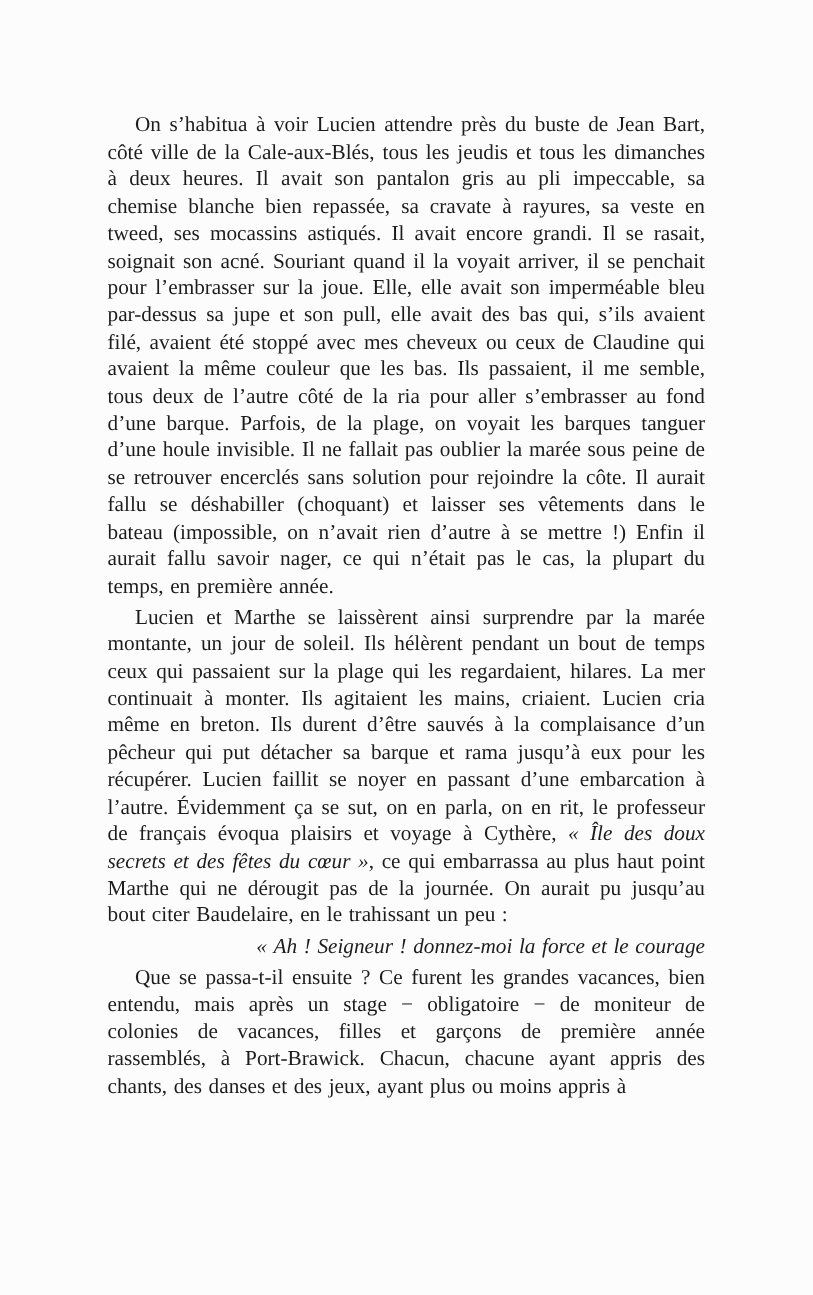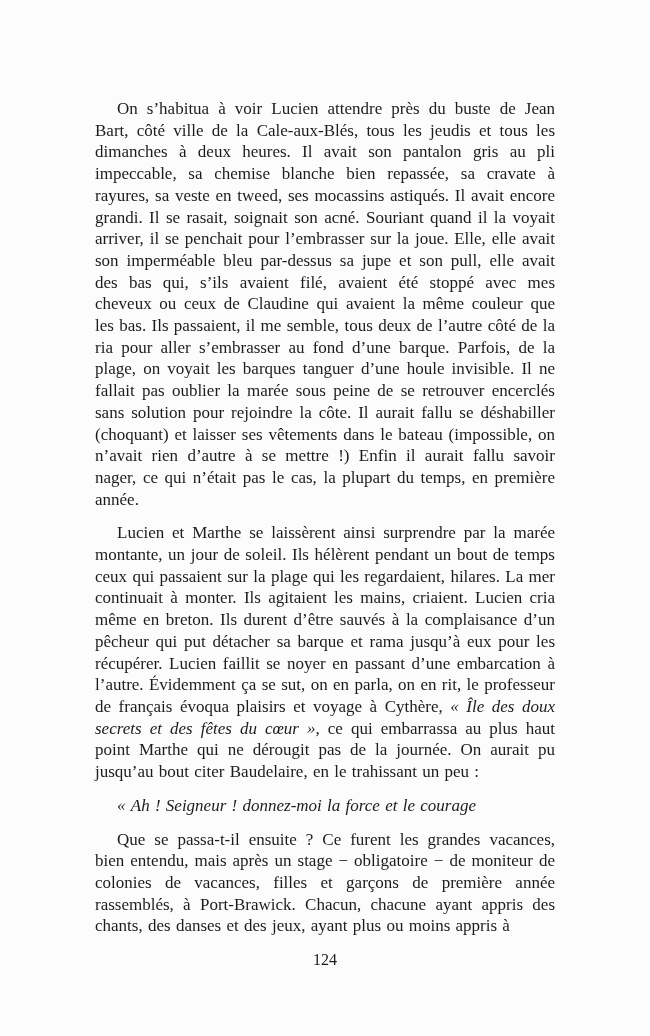--- a/index.html
+++ b/index.html
@@ -27,26 +27,26 @@
     width: 484px;
     font-size: 17px;
     line-height: 21.7px;
     text-align: justify;
     text-justify: inter-word;
     hyphens: none;
     -webkit-hyphens: none;
     word-spacing: 0.06em;
   }
   .text-block p {
-    margin: 12px;
+    margin: 3px;
     padding: 0;
     text-indent: 22px;
   }
   .text-block p.verse {
-    text-align: left;
+    text-align: right;
   }
   .run-italic {
     font-style: italic;
   }
   .page-number {
     position: absolute;
     top: 950px;
     left: 83px;
     width: 484px;
     text-align: center;
@@ -57,14 +57,13 @@
 </head>
 <body>
 
 <div class="page">
   <div class="text-block" id="text-block">
       <p class="body"><span class="run-normal">On s’habitua à voir Lucien attendre près du buste de Jean Bart, côté ville de la Cale-aux-Blés, tous les jeudis et tous les dimanches à deux heures. Il avait son pantalon gris au pli impeccable, sa chemise blanche bien repassée, sa cravate à rayures, sa veste en tweed, ses mocassins astiqués. Il avait encore grandi. Il se rasait, soignait son acné. Souriant quand il la voyait arriver, il se penchait pour l’embrasser sur la joue. Elle, elle avait son imperméable bleu par-dessus sa jupe et son pull, elle avait des bas qui, s’ils avaient filé, avaient été stoppé avec mes cheveux ou ceux de Claudine qui avaient la même couleur que les bas. Ils passaient, il me semble, tous deux de l’autre côté de la ria pour aller s’embrasser au fond d’une barque. Parfois, de la plage, on voyait les barques tanguer d’une houle invisible. Il ne fallait pas oublier la marée sous peine de se retrouver encerclés sans solution pour rejoindre la côte. Il aurait fallu se déshabiller (choquant) et laisser ses vêtements dans le bateau (impossible, on n’avait rien d’autre à se mettre&nbsp;!) Enfin il aurait fallu savoir nager, ce qui n’était pas le cas, la plupart du temps, en première année.</span></p>
       <p class="body"><span class="run-normal">Lucien et Marthe se laissèrent ainsi surprendre par la marée montante, un jour de soleil. Ils hélèrent pendant un bout de temps ceux qui passaient sur la plage qui les regardaient, hilares. La mer continuait à monter. Ils agitaient les mains, criaient. Lucien cria même en breton. Ils durent d’être sauvés à la complaisance d’un pêcheur qui put détacher sa barque et rama jusqu’à eux pour les récupérer. Lucien faillit se noyer en passant d’une embarcation à l’autre. Évidemment ça se sut, on en parla, on en rit, le professeur de français évoqua plaisirs et voyage à Cythère, </span><span class="run-italic">«&nbsp;Île des doux secrets et des fêtes du cœur&nbsp;»</span><span class="run-normal">, ce qui embarrassa au plus haut point Marthe qui ne dérougit pas de la journée. On aurait pu jusqu’au bout citer Baudelaire, en le trahissant un peu&nbsp;:</span></p>
       <p class="verse"><span class="run-italic">«&nbsp;Ah&nbsp;! Seigneur&nbsp;! donnez-moi la force et le courage</span></p>
       <p class="body"><span class="run-normal">Que se passa-t-il ensuite&nbsp;? Ce furent les grandes vacances, bien entendu, mais après un stage − obligatoire − de moniteur de colonies de vacances, filles et garçons de première année rassemblés, à Port-Brawick. Chacun, chacune ayant appris des chants, des danses et des jeux, ayant plus ou moins appris à</span></p>
     </div>
-  <div class="page-number">124</div>
 </div>
 
 </body></html>

